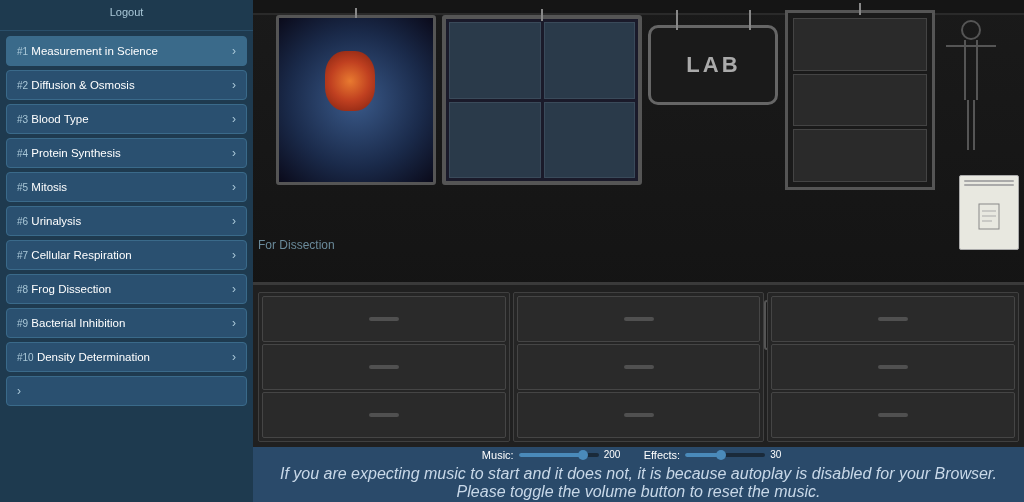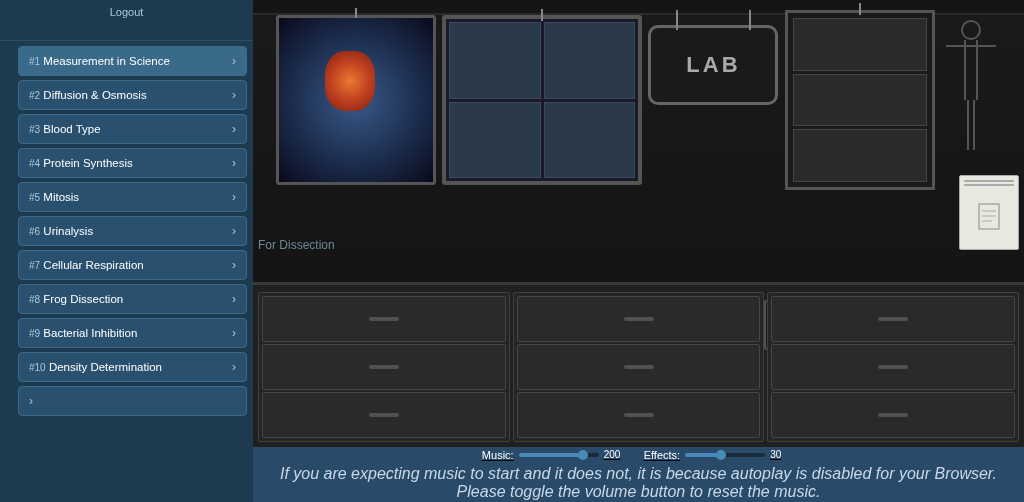--- a/index.html
+++ b/index.html
@@ -27,21 +27,21 @@
       text-align: center;
       border-bottom: 1px solid #2a4f6a;
     }
 
     .logout-btn {
       color: #aac8d8;
       font-size: 11px;
       cursor: pointer;
       text-decoration: none;
       display: block;
-      margin-bottom: 14px;
+      margin-bottom: 4px;
     }
 
     .sidebar-title {
       color: #ffffff;
       font-size: 14px;
       font-weight: bold;
       display: block;
     }
 
     .sidebar-subtitle {
@@ -65,21 +65,20 @@
       background: #2a5070;
       border-radius: 4px;
       margin-bottom: 4px;
       padding: 7px 10px;
       cursor: pointer;
       display: flex;
       justify-content: space-between;
       align-items: center;
       border: 1px solid #3a6a8a;
       position: relative;
-      margin-left: 12px;
     }
 
     .experiment-item.active {
       background: #3a6a8a;
     }
 
     .experiment-item-text {
       color: #ffffff;
       font-size: 11.5px;
     }
@@ -467,21 +466,20 @@
 
     .control-label {
       color: #ffffff;
       font-size: 11px;
     }
 
     .slider-container {
       display: flex;
       align-items: center;
       gap: 5px;
-      text-decoration: underline;
     }
 
     .slider {
       width: 80px;
       height: 4px;
       background: #1a2a3a;
       border-radius: 2px;
       position: relative;
       cursor: pointer;
     }

